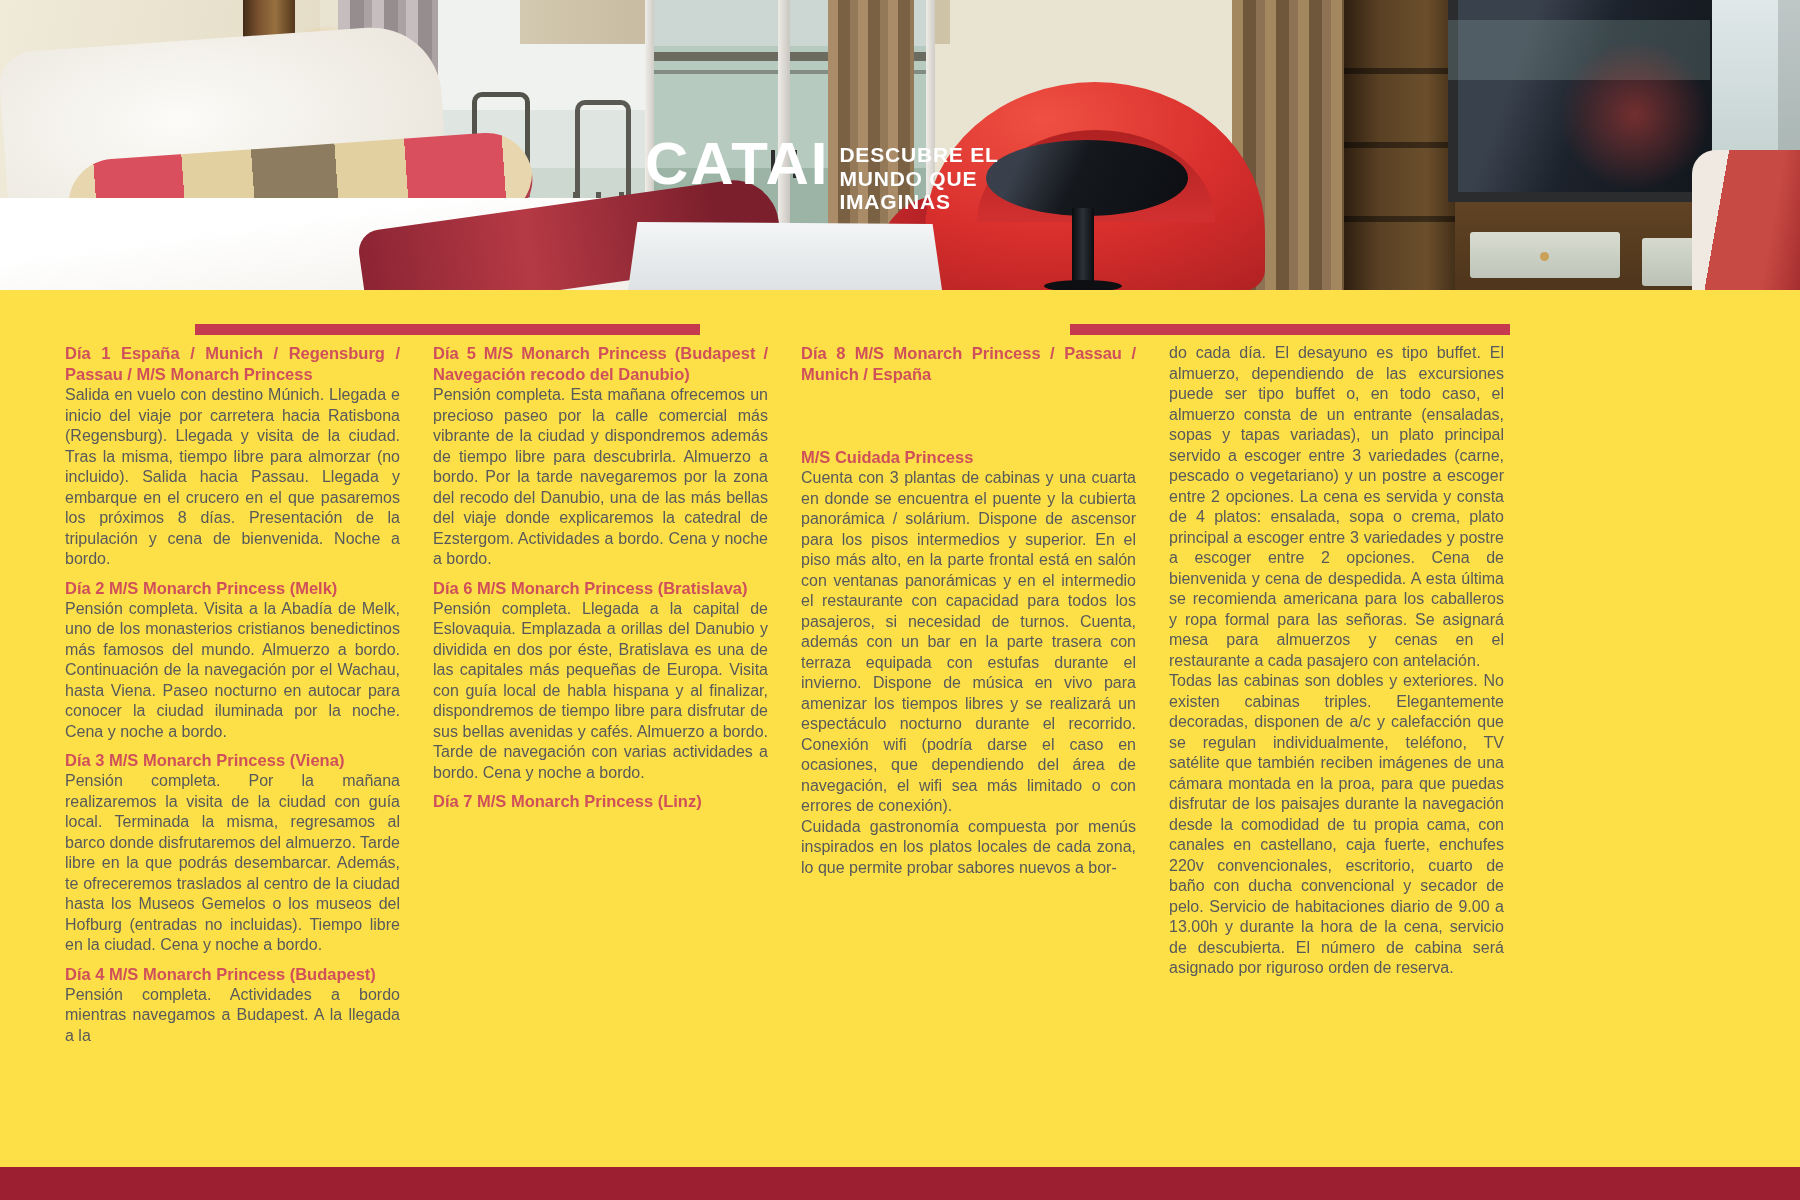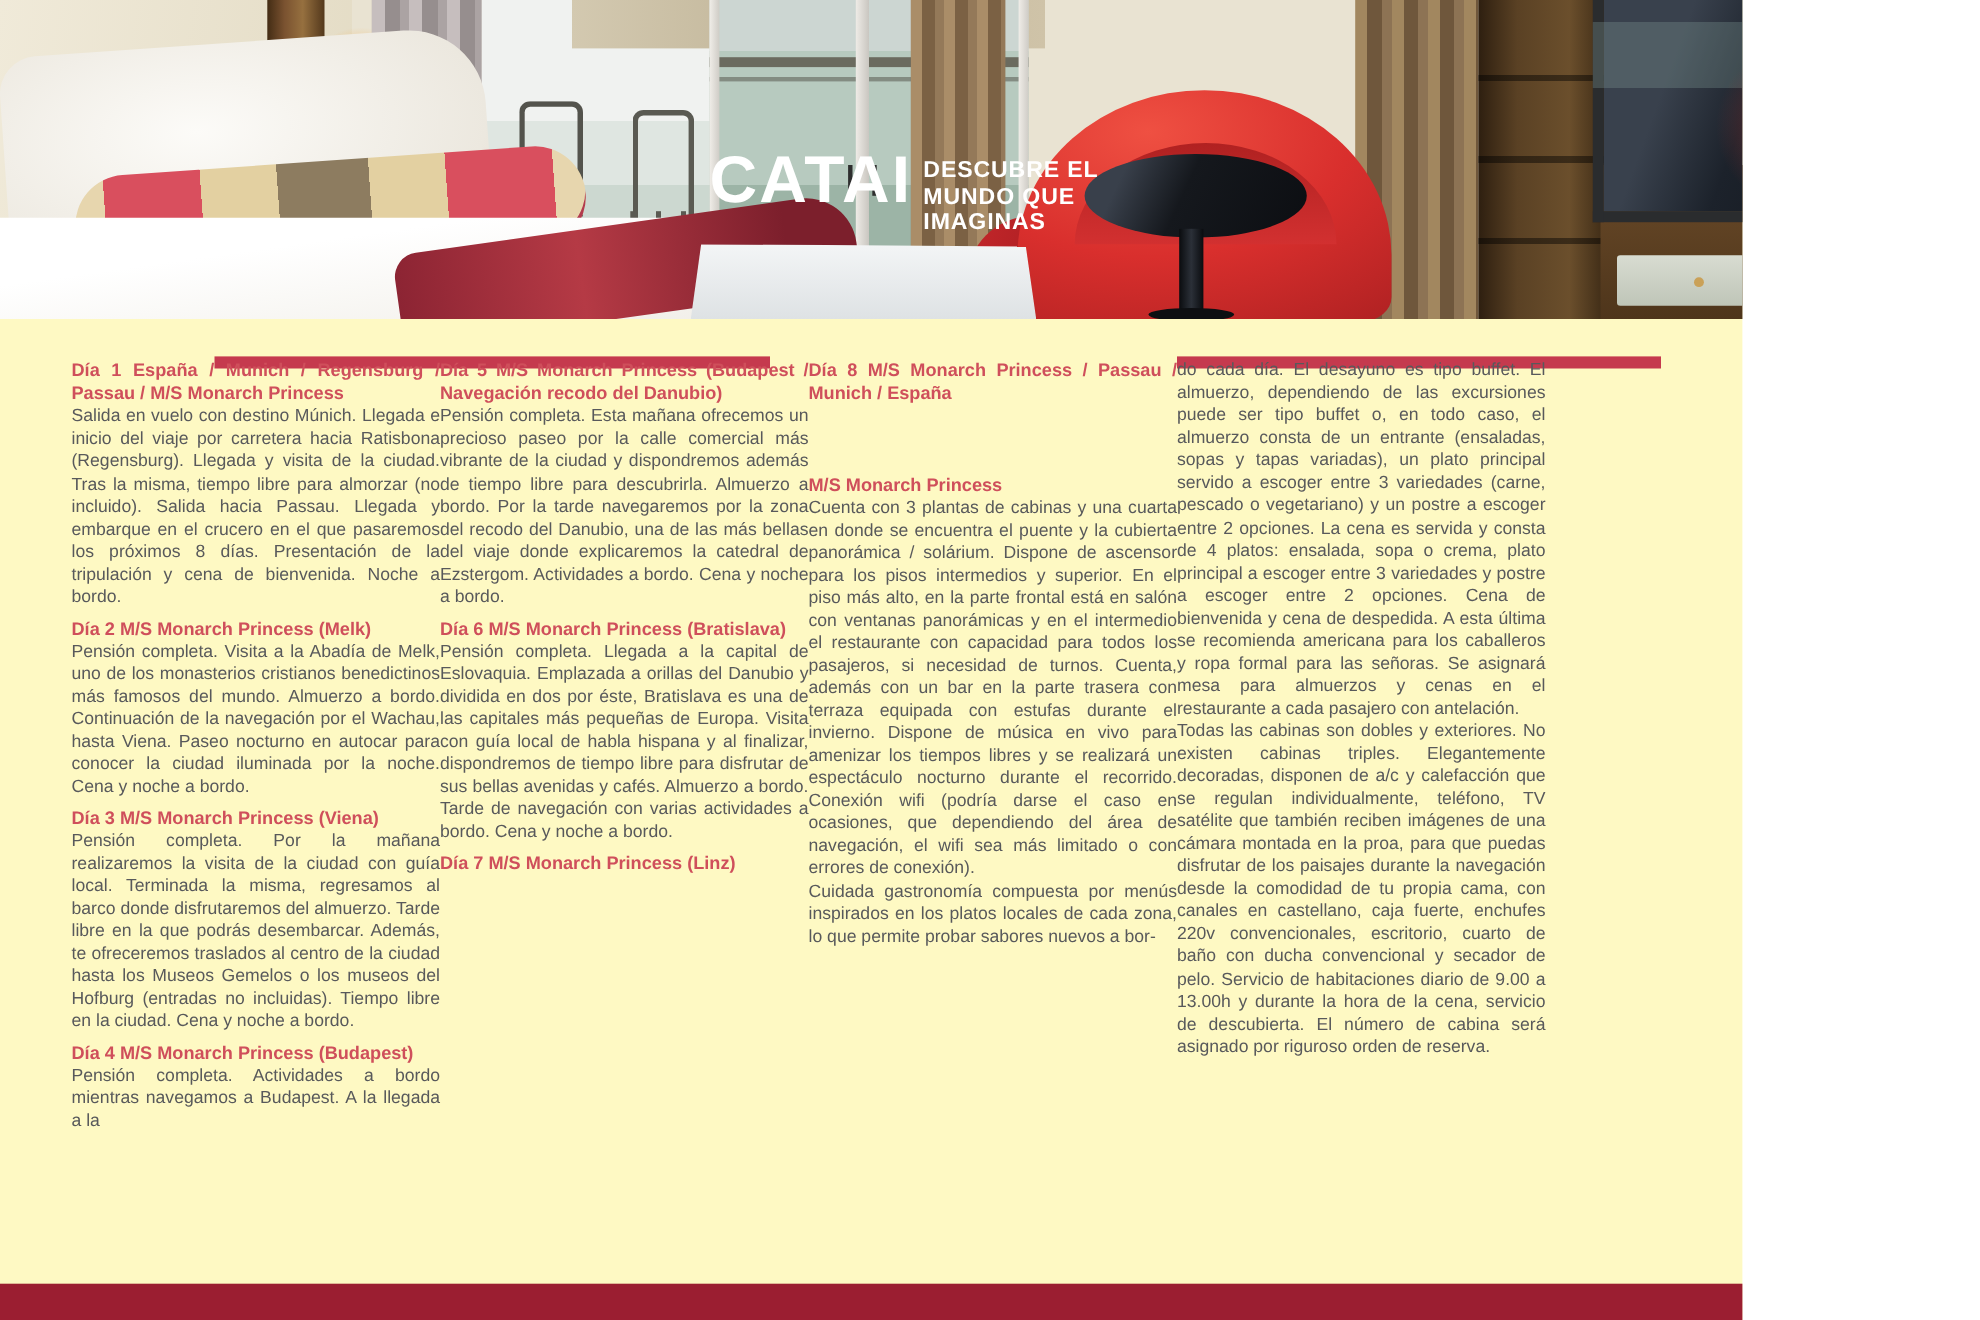--- a/index.html
+++ b/index.html
@@ -1,16 +1,16 @@
 <!DOCTYPE html>
 <html lang="es"><head>
 <meta charset="utf-8">
 <style>
   html,body{margin:0;padding:0;background:#ffffff;}
-  .page{position:relative;width:1584px;height:1200px;background:#fef9c3;overflow:hidden;
+  .page{position:relative;width:1800px;height:1200px;background:#fde047;overflow:hidden;
         font-family:"Liberation Sans",sans-serif;}
 
   
   .hero{position:absolute;left:0;top:0;width:1800px;height:290px;overflow:hidden;background:#e9e3d2;}
   .hero div{position:absolute;}
   .wall{left:0;top:0;width:320px;height:290px;background:linear-gradient(100deg,#f0ead9,#e3dbc4);}
   .woodpanel{left:243px;top:0;width:52px;height:290px;
              background:linear-gradient(90deg,#432c14,#7a5230 30%,#96703f 62%,#53381c);}
   .lamp-glow{left:268px;top:25px;width:120px;height:140px;border-radius:50%;
              background:radial-gradient(closest-side,#ffe3a6,#f2b660 55%,rgba(242,182,96,0) 100%);}
@@ -97,22 +97,22 @@
   .logo-tag{margin-left:10px;padding-top:5px;font-size:21px;font-weight:bold;letter-spacing:.8px;line-height:1.12;}
   .logo-tag span{display:block;}
 
   
   .rule{position:absolute;top:324px;height:11px;background:#c53a4e;}
   .rule-left{left:195px;width:505px;}
   .rule-right{left:1070px;width:440px;}
   .footer-bar{position:absolute;left:0;bottom:0;width:1800px;height:33px;background:#9b1e31;}
 
   
-  .columns{position:absolute;left:65px;top:327px;width:1440px;
-           display:grid;grid-template-columns:repeat(4,335px);}
+  .columns{position:absolute;left:65px;top:343px;width:1440px;
+           display:grid;grid-template-columns:repeat(4,335px);column-gap:33px;}
   .col{width:335px;}
   .block{margin:0;}
   .block + .block{margin-top:8px;}
   .block.gap-large{margin-top:62px;}
   .block h3{margin:0;font-size:16.5px;line-height:21px;font-weight:bold;color:#cf4f5b;
             text-align:justify;}
   .block p{margin:0;font-size:16px;line-height:20.5px;color:#58595b;text-align:justify;}
 </style>
 </head>
 <body>
@@ -208,21 +208,21 @@
         </section>
         <section class="block">
           <h3>Día 7 M/S Monarch Princess (Linz)</h3>
         </section>
       </div>
       <div class="col">
         <section class="block">
           <h3>Día 8 M/S Monarch Princess / Passau / Munich / España</h3>
         </section>
         <section class="block gap-large">
-          <h3>M/S Monarch Princess</h3>
+          <h3>M/S Cuidada Princess</h3>
           <p>Cuenta con 3 plantas de cabinas y una cuarta en donde se encuentra el puente y la cubierta panorámica / solárium. Dispone de ascensor para los pisos intermedios y superior. En el piso más alto, en la parte frontal está en salón con ventanas panorámicas y en el intermedio el restaurante con capacidad para todos los pasajeros, si necesidad de turnos. Cuenta, además con un bar en la parte trasera con terraza equipada con estufas durante el invierno. Dispone de música en vivo para amenizar los tiempos libres y se realizará un espectáculo nocturno durante el recorrido. Conexión wifi (podría darse el caso en ocasiones, que dependiendo del área de navegación, el wifi sea más limitado o con errores de conexión).</p>
           <p>Cuidada gastronomía compuesta por menús inspirados en los platos locales de cada zona, lo que permite probar sabores nuevos a bor-</p>
         </section>
       </div>
       <div class="col">
         <section class="block">
           <p>do cada día. El desayuno es tipo buffet. El almuerzo, dependiendo de las excursiones puede ser tipo buffet o, en todo caso, el almuerzo consta de un entrante (ensaladas, sopas y tapas variadas), un plato principal servido a escoger entre 3 variedades (carne, pescado o vegetariano) y un postre a escoger entre 2 opciones. La cena es servida y consta de 4 platos: ensalada, sopa o crema, plato principal a escoger entre 3 variedades y postre a escoger entre 2 opciones. Cena de bienvenida y cena de despedida. A esta última se recomienda americana para los caballeros y ropa formal para las señoras. Se asignará mesa para almuerzos y cenas en el restaurante a cada pasajero con antelación.</p>
           <p>Todas las cabinas son dobles y exteriores. No existen cabinas triples. Elegantemente decoradas, disponen de a/c y calefacción que se regulan individualmente, teléfono, TV satélite que también reciben imágenes de una cámara montada en la proa, para que puedas disfrutar de los paisajes durante la navegación desde la comodidad de tu propia cama, con canales en castellano, caja fuerte, enchufes 220v convencionales, escritorio, cuarto de baño con ducha convencional y secador de pelo. Servicio de habitaciones diario de 9.00 a 13.00h y durante la hora de la cena, servicio de descubierta. El número de cabina será asignado por riguroso orden de reserva.</p>
         </section>
       </div>

